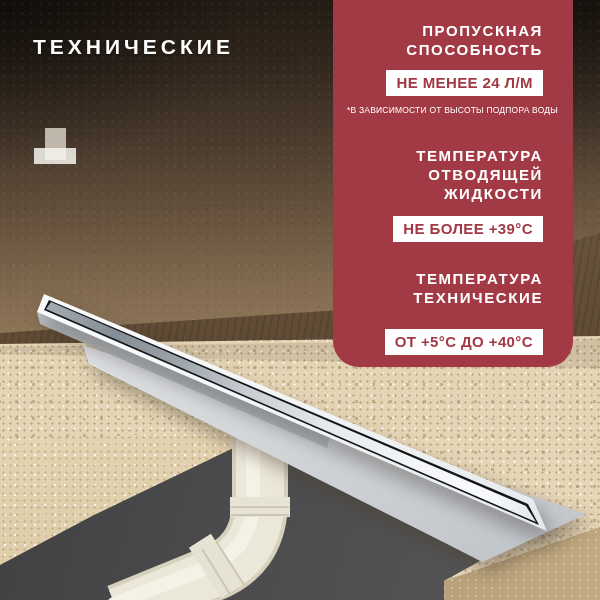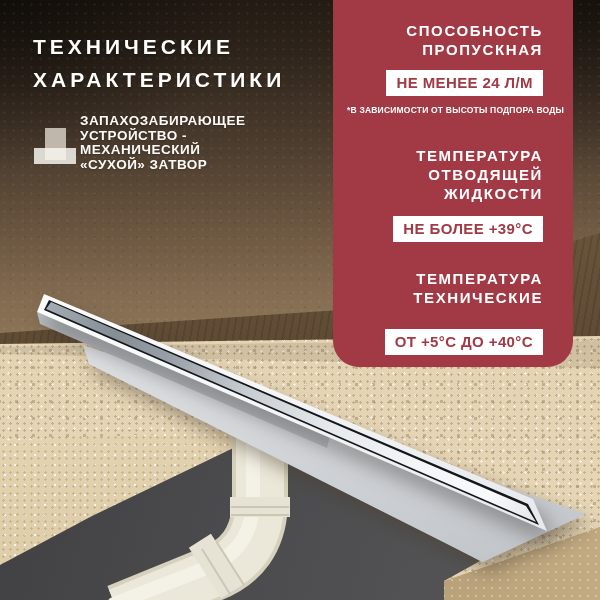--- a/index.html
+++ b/index.html
@@ -125,21 +125,21 @@
     position:absolute;left:333px;top:0;width:240px;height:367px;
     background:#a23a45;border-radius:0 0 26px 26px;
     box-sizing:border-box;padding:21px 30px 0 14px;text-align:right;color:#fff;
   }
   .spec-heading{font-weight:bold;font-size:15px;line-height:19px;letter-spacing:1.6px;}
   .spec-pill{
     display:inline-block;background:#fff;color:#a23a45;font-weight:bold;
     font-size:15px;line-height:16px;letter-spacing:.4px;padding:5px 10px;
   }
   .s1 .spec-pill{margin-top:11px;text-align:right;}
-  .footnote{margin-top:9px;font-size:8.5px;font-weight:bold;letter-spacing:.2px;white-space:nowrap;}
+  .footnote{margin-top:9px;font-size:8.5px;font-weight:normal;letter-spacing:.2px;white-space:nowrap;}
   .s2 .spec-heading{margin-top:31px;}
   .s2 .spec-pill{margin-top:13px;}
   .s3 .spec-heading{margin-top:27px;}
   .s3 .spec-pill{margin-top:22px;}
 </style>
 </head>
 <body>
 
 <div class="canvas">
 
@@ -170,42 +170,35 @@
   <div class="layer drain-side"></div>
 
   <div class="layer drain-wrap">
     <div class="layer drain-frame"></div>
     <div class="layer drain-gap"></div>
     <div class="layer drain-chrome"></div>
   </div>
 
   <div class="page-title">
     <div>ТЕХНИЧЕСКИЕ</div>
-    <div>ХАРАКТЕРИСТИКИ</div>
   </div>
 
   <div class="feature">
     <div class="trap-icon">
       <div class="ic-v"></div>
       <div class="ic-h"></div>
     </div>
-    <div class="feature-text">
-      <div>ЗАПАХОЗАБИРАЮЩЕЕ</div>
-      <div>УСТРОЙСТВО -</div>
-      <div>МЕХАНИЧЕСКИЙ</div>
-      <div>«СУХОЙ» ЗАТВОР</div>
-    </div>
   </div>
 
   <div class="specs-panel">
 
     <div class="spec-section s1">
       <div class="spec-heading">
+        <div>ПРОПУСКНАЯ</div>
         <div>СПОСОБНОСТЬ</div>
-        <div>ПРОПУСКНАЯ</div>
       </div>
       <div class="spec-pill">НЕ МЕНЕЕ 24 Л/М</div>
       <div class="footnote">*В ЗАВИСИМОСТИ ОТ ВЫСОТЫ ПОДПОРА ВОДЫ</div>
     </div>
 
     <div class="spec-section s2">
       <div class="spec-heading">
         <div>ТЕМПЕРАТУРА</div>
         <div>ОТВОДЯЩЕЙ</div>
         <div>ЖИДКОСТИ</div>

